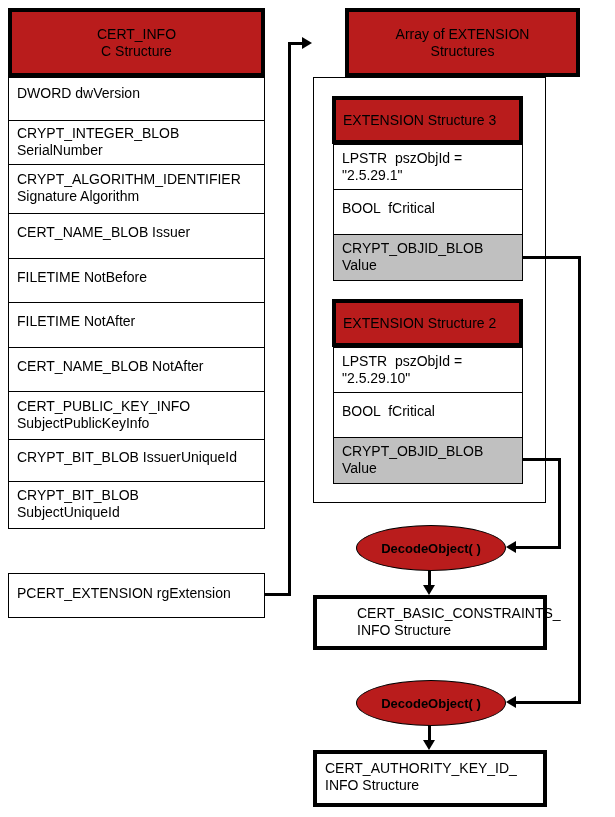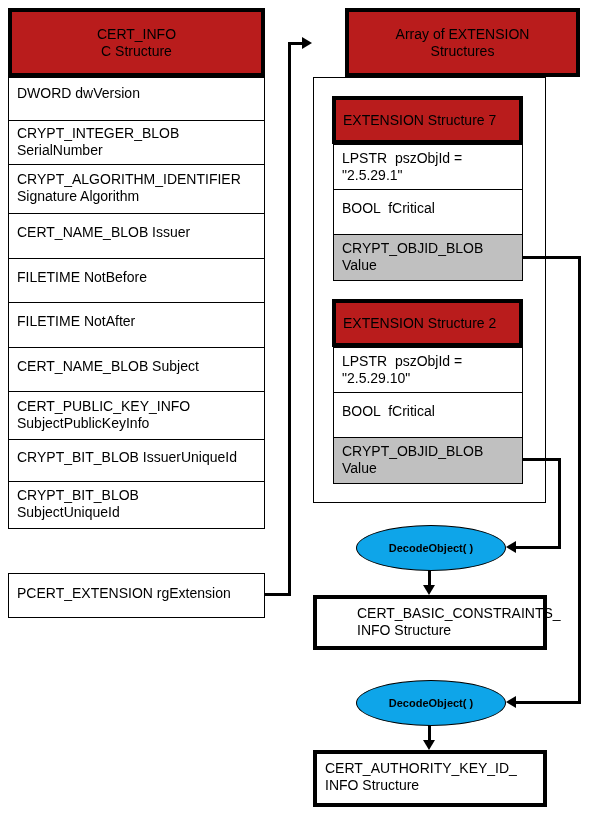--- a/index.html
+++ b/index.html
@@ -49,23 +49,23 @@
   
   .container-thin {
     border: 1px solid #000000;
     background: #ffffff;
   }
 
   
   .ellipse {
     border: 1px solid #000000;
     border-radius: 50%;
-    background: #0ea5e9;
+    background: #b91c1c;
     font-weight: bold;
-    font-size: 11px;
+    font-size: 13px;
   }
 
   
   .out-box {
     border: 4px solid #000000;
     background: #ffffff;
     padding: 6px 8px 0 8px;
   }
 
   
@@ -100,34 +100,34 @@
 C Structure</div>
 
   <div class="abs row txt" style="left:8px; top:77px;  width:257px; height:44px;">DWORD dwVersion</div>
   <div class="abs row txt" style="left:8px; top:120px; width:257px; height:45px; padding-top:4px;">CRYPT_INTEGER_BLOB
 SerialNumber</div>
   <div class="abs row txt" style="left:8px; top:164px; width:257px; height:50px; padding-top:6px;">CRYPT_ALGORITHM_IDENTIFIER
 Signature Algorithm</div>
   <div class="abs row txt" style="left:8px; top:213px; width:257px; height:46px; padding-top:10px;">CERT_NAME_BLOB Issuer</div>
   <div class="abs row txt" style="left:8px; top:258px; width:257px; height:45px; padding-top:10px;">FILETIME NotBefore</div>
   <div class="abs row txt" style="left:8px; top:302px; width:257px; height:46px; padding-top:10px;">FILETIME NotAfter</div>
-  <div class="abs row txt" style="left:8px; top:347px; width:257px; height:45px; padding-top:10px;">CERT_NAME_BLOB Subject</div>
+  <div class="abs row txt" style="left:8px; top:347px; width:257px; height:45px; padding-top:10px;">CERT_NAME_BLOB NotAfter</div>
   <div class="abs row txt" style="left:8px; top:391px; width:257px; height:49px; padding-top:6px;">CERT_PUBLIC_KEY_INFO
 SubjectPublicKeyInfo</div>
   <div class="abs row txt" style="left:8px; top:439px; width:257px; height:43px; padding-top:9px;">CRYPT_BIT_BLOB IssuerUniqueId</div>
   <div class="abs row txt" style="left:8px; top:481px; width:257px; height:48px; padding-top:5px;">CRYPT_BIT_BLOB
 SubjectUniqueId</div>
   <div class="abs row txt" style="left:8px; top:573px; width:257px; height:45px; padding-top:11px;">PCERT_EXTENSION rgExtension</div>
 
   <div class="abs box-thick center-both txt" style="left:312px; top:8px; width:235px; height:69px;margin-left:33px;">Array of EXTENSION
 Structures</div>
 
   <div class="abs container-thin" style="left:313px; top:77px; width:233px; height:426px;"></div>
 
-  <div class="abs box-thick center-v txt" style="left:332px; top:96px; width:191px; height:48px; padding-left:7px;">EXTENSION Structure 7</div>
+  <div class="abs box-thick center-v txt" style="left:332px; top:96px; width:191px; height:48px; padding-left:7px;">EXTENSION Structure 3</div>
   <div class="abs row txt" style="left:333px; top:144px; width:190px; height:46px; padding-top:5px;">LPSTR  pszObjId =
 "2.5.29.1"</div>
   <div class="abs row txt" style="left:333px; top:189px; width:190px; height:46px; padding-top:10px;">BOOL  fCritical</div>
   <div class="abs row gray txt" style="left:333px; top:234px; width:190px; height:47px; padding-top:5px;">CRYPT_OBJID_BLOB
 Value</div>
 
   <div class="abs box-thick center-v txt" style="left:332px; top:299px; width:191px; height:48px; padding-left:7px;">EXTENSION Structure 2</div>
   <div class="abs row txt" style="left:333px; top:347px; width:190px; height:46px; padding-top:5px;">LPSTR  pszObjId =
 "2.5.29.10"</div>
   <div class="abs row txt" style="left:333px; top:392px; width:190px; height:46px; padding-top:10px;">BOOL  fCritical</div>

